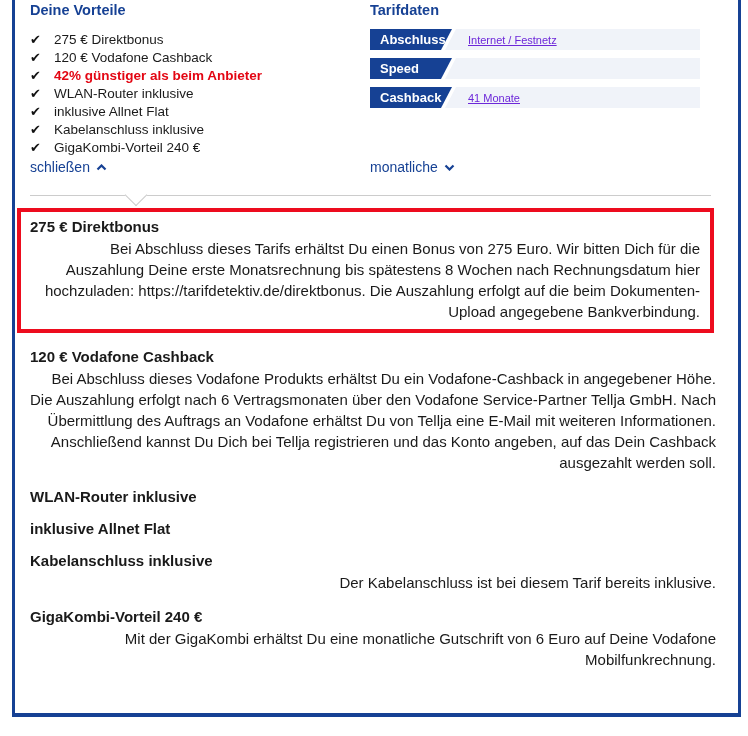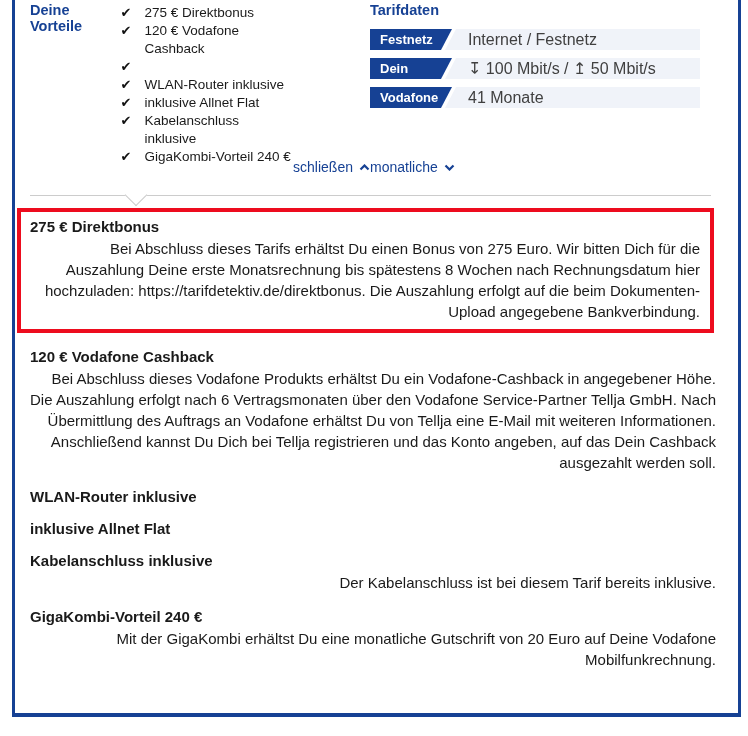--- a/index.html
+++ b/index.html
@@ -19,21 +19,21 @@
     border-right: 3px solid #164194;
     border-bottom: 4px solid #164194;
     background: #fff;
     overflow: hidden;
   }
   
   .top-cols { display: flex; height: 195px; }
   .col-left {
     width: 355px;
     padding: 2px 0 0 15px;
-    display: flex; flex-direction: row;
+    display: flex; flex-direction: column;
   }
   .col-right {
     flex: 1;
     padding: 2px 38px 0 0;
     display: flex; flex-direction: column; justify-content: space-between;
   }
   .col-title {
     margin: 0 0 11px 0;
     font-size: 14.5px;
     font-weight: bold;
@@ -69,21 +69,21 @@
     background: #ffffff;
     clip-path: polygon(0 0, 100% 0, calc(100% - 11px) 100%, 0 100%);
   }
   .badge-inner {
     position: absolute; inset: 0;
     background: #164194;
     clip-path: polygon(0 0, calc(100% - 4px) 0, calc(100% - 15px) 100%, 0 100%);
     color: #fff; font-size: 13px; font-weight: bold;
     line-height: 21px; padding-left: 10px;
   }
-  .row-value { padding-left: 12px; font-size: 16px; color: #404040; }
+  .row-value { padding-left: 12px; font-size: 11px; color: #6d28d9; text-decoration: underline; }
   
   .divider { position: relative; height: 1px; background: #cccccc; margin: 0 27px 0 15px; }
   .divider .notch {
     position: absolute; left: 98px; top: -8.5px;
     width: 16px; height: 16px;
     background: #ffffff;
     border-right: 1px solid #cccccc;
     border-bottom: 1px solid #cccccc;
     transform: rotate(45deg);
   }
@@ -112,20 +112,21 @@
         <li>
           <span class="check">✔</span>
           <span>275 € Direktbonus</span>
         </li>
         <li>
           <span class="check">✔</span>
           <span>120 € Vodafone Cashback</span>
         </li>
         <li class="hl">
           <span class="check" style="color:#111;font-weight:normal;">✔</span>
+          <span>42% günstiger als beim Anbieter</span>
         </li>
         <li>
           <span class="check">✔</span>
           <span>WLAN-Router inklusive</span>
         </li>
         <li>
           <span class="check">✔</span>
           <span>inklusive Allnet Flat</span>
         </li>
         <li>
@@ -143,35 +144,34 @@
             <polyline points="1.5,5.5 5.5,1.5 9.5,5.5" fill="none" stroke="#164194" stroke-width="2.2"></polyline>
           </svg>
       </a>
     </div>
 
     <div class="col-right">
       <h3 class="col-title">Tarifdaten</h3>
 
       <div class="tariff-row">
         <div class="badge-wrap">
-          <div class="badge-inner">Festnetz</div>
+          <div class="badge-inner">Abschluss</div>
         </div>
         <div class="row-value">Internet / Festnetz</div>
       </div>
 
       <div class="tariff-row">
         <div class="badge-wrap">
-          <div class="badge-inner">Dein</div>
+          <div class="badge-inner">Speed</div>
         </div>
-        <div class="row-value">↧ 100 Mbit/s / ↥ 50 Mbit/s</div>
       </div>
 
       <div class="tariff-row">
         <div class="badge-wrap">
-          <div class="badge-inner">Vodafone</div>
+          <div class="badge-inner">Cashback</div>
         </div>
         <div class="row-value">41 Monate</div>
       </div>
 
       <a class="toggle-link">
         <span>monatliche</span>
         <svg class="chev" width="11" height="7" viewBox="0 0 11 7">
             <polyline points="1.5,1.5 5.5,5.5 9.5,1.5" fill="none" stroke="#164194" stroke-width="2.2"></polyline>
           </svg>
       </a>
@@ -204,18 +204,18 @@
       <h4>inklusive Allnet Flat</h4>
     </div>
 
     <div class="section">
       <h4>Kabelanschluss inklusive</h4>
       <p>Der Kabelanschluss ist bei diesem Tarif bereits inklusive.</p>
     </div>
 
     <div class="section">
       <h4>GigaKombi-Vorteil 240 €</h4>
-      <p>Mit der GigaKombi erhältst Du eine monatliche Gutschrift von 20 Euro auf Deine Vodafone Mobilfunkrechnung.</p>
+      <p>Mit der GigaKombi erhältst Du eine monatliche Gutschrift von 6 Euro auf Deine Vodafone Mobilfunkrechnung.</p>
     </div>
 
   </div>
 
 </div>
 
 </body></html>

